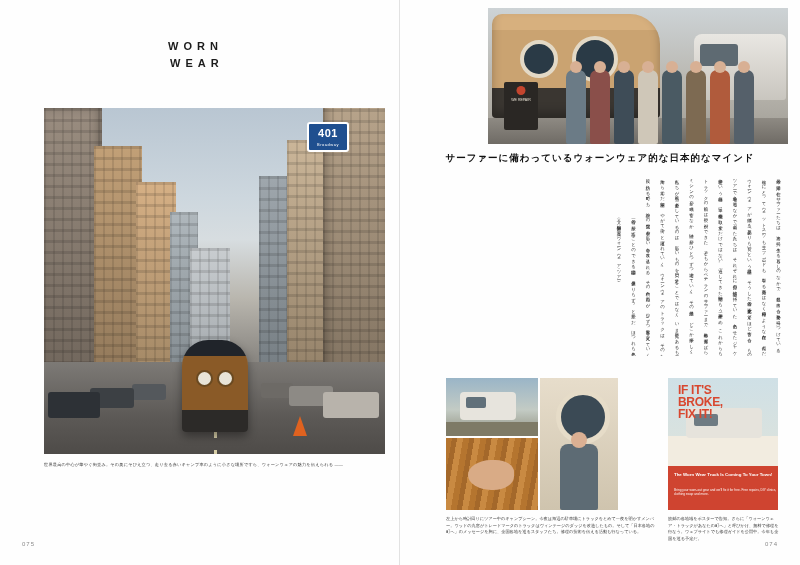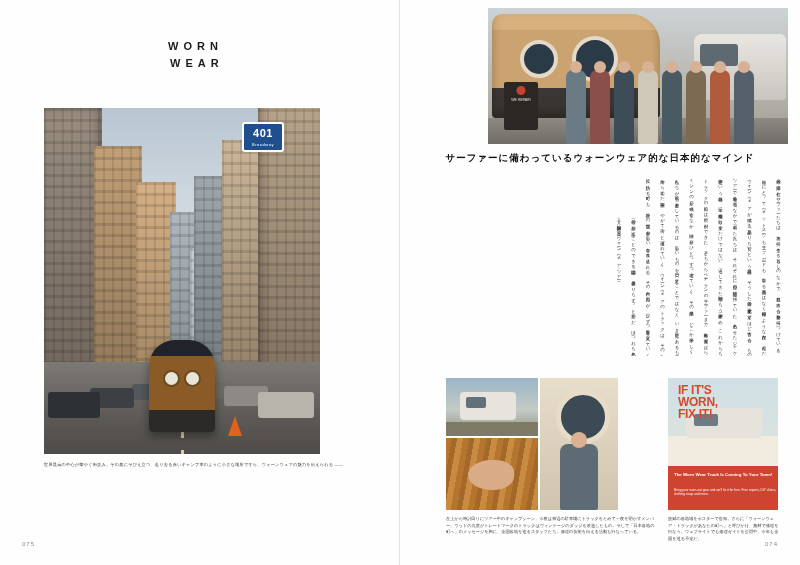--- a/index.html
+++ b/index.html
@@ -52,21 +52,21 @@
     display: block;
   }
   .wornwear-logo .l2 {
     padding-left: 2px;
   }
 
   .photo-main {
     position: absolute;
     left: 44px;
     top: 108px;
-    width: 276px;
+    width: 341px;
     height: 346px;
     overflow: hidden;
     background: #cfd6dc;
   }
   
   .street-sky {
     position: absolute;
     left: 0; top: 0; width: 100%; height: 100%;
     background:
       linear-gradient(to bottom, #b9c6d2 0%, #cdd7de 26%, #d7dde0 38%, #b9b6ae 55%, #8b8883 72%, #6e6b67 100%);
@@ -428,21 +428,21 @@
       <div class="port"></div>
       <div class="person"></div>
     </div>
 
     <div class="rb-photo rb4">
       <div class="bg"></div>
       <div class="sky2"></div>
       <div class="truck2"></div>
       <div class="hl1">
         <div>IF IT'S</div>
-        <div>WORN,</div>
+        <div>BROKE,</div>
         <div>FIX IT!</div>
       </div>
       <div class="redbar">
         <div class="t1">The Worn Wear Truck Is Coming To Your Town!</div>
         <div class="t2">Bring your worn-out gear and we'll fix it for free. Free repairs, DIY clinics, clothing swap and more.</div>
       </div>
     </div>
 
     <div class="folio folio-right">074</div>
   </div>

